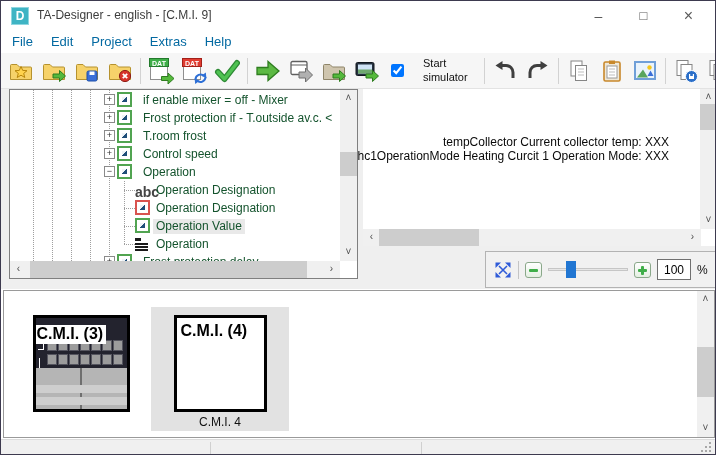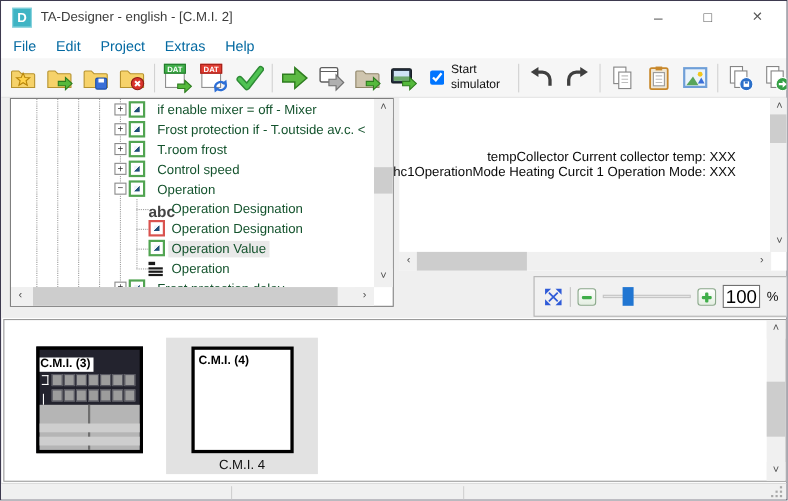--- a/index.html
+++ b/index.html
@@ -26,21 +26,21 @@
     display:flex;align-items:center;padding-left:7px;gap:7px;}
   .tbtn{width:26px;height:26px;flex:0 0 auto;position:relative;}
   .tsep{width:1px;height:26px;background:#d2d2d2;flex:0 0 auto;}
   .dat{position:relative;width:26px;height:26px;}
   .dat .page{position:absolute;left:2px;top:1px;width:18px;height:21px;background:#fff;border:1px solid #8f8f8f;}
   .dat .band{position:absolute;left:1px;top:0;width:20px;height:9px;color:#fff;font-size:7px;font-weight:bold;
     line-height:9px;text-align:center;letter-spacing:0;}
   .band.green{background:#3fae49;border:1px solid #237a2c;}
   .band.red{background:#e03c31;border:1px solid #a32019;}
   .dat svg{position:absolute;right:-1px;bottom:-1px;}
-  .simwrap{display:flex;align-items:center;gap:6px;flex:0 0 auto;margin-left:4px;}
+  .simwrap{display:flex;align-items:center;gap:19px;flex:0 0 auto;margin-left:4px;}
   .simwrap input{width:13px;height:13px;}
   .simlabel{font-size:11px;color:#111;width:54px;line-height:1.2;}
 
   
   .workspace{position:absolute;left:0;top:88px;width:100%;height:200px;background:#efefef;}
 
   
   .tree{position:absolute;left:8px;top:88px;width:349px;height:190px;background:#fff;border:1px solid #7f7f7f;}
   .tree-content{position:absolute;left:0;top:0;right:17px;bottom:17px;overflow:hidden;}
   .guide{position:absolute;top:0;height:171px;width:1px;border-left:1px dotted #9f9f9f;}
@@ -78,33 +78,33 @@
   .zoombox{position:absolute;left:484px;top:250px;width:232px;height:37px;background:#f1f1f1;border:1px solid #b3b3b3;
     display:flex;align-items:center;padding:0 8px;gap:6px;}
   .zsep{width:1px;height:18px;background:#c4c4c4;}
   .zbtn{width:17px;height:16px;background:linear-gradient(#ffffff,#e4efe2);border:1px solid #8aa88a;border-radius:3px;position:relative;}
   .zbtn i{position:absolute;left:3px;top:6px;width:9px;height:3px;background:#3fae49;border-radius:1px;}
   .zbtn.plus i{top:6.5px;height:2.5px;}
   .zbtn.plus b{position:absolute;left:6.2px;top:3px;width:2.5px;height:9px;background:#3fae49;border-radius:1px;}
   .slider{position:relative;width:80px;height:17px;}
   .slider .track{position:absolute;left:0;right:0;top:7px;height:3px;background:#e7e7e7;border:1px solid #c6c6c6;}
   .slider .knob{position:absolute;left:18px;top:0;width:10px;height:17px;background:#2176d2;}
-  .zval{width:34px;height:21px;border:1px solid #707070;font-size:17px;text-align:center;font-family:"Liberation Sans",sans-serif;background:#fff;}
+  .zval{width:34px;height:21px;border:1px solid #707070;font-size:12px;text-align:center;font-family:"Liberation Sans",sans-serif;background:#fff;}
   .zunit{font-size:12px;color:#111;}
 
   
   .pages{position:absolute;left:2px;top:289px;width:712px;height:148px;background:#fff;border:1px solid #9a9a9a;}
   .pages .sbv{right:0;top:0;height:146px;}
   .pageitem{position:absolute;top:16px;height:124px;text-align:center;}
   .pageitem.sel{background:#e2e2e2;}
   .pi1{left:18px;width:118px;} .pi2{left:147px;width:138px;}
   .thumb{position:relative;margin:8px auto 0 auto;border:3px solid #000;}
   .thumb1{width:97px;height:97px;background:#23232e;}
   .thumb2{width:93px;height:97px;background:#fff;padding-left:34px;}
-  .thumbtitle{position:absolute;left:0;top:7px;background:#fff;font-size:11px;font-weight:bold;color:#000;
+  .thumbtitle{position:absolute;left:0;top:7px;background:#fff;font-size:16px;font-weight:bold;color:#000;
     padding:0 3px 1px 1px;white-space:nowrap;}
   .thumb2 .thumbtitle{background:transparent;left:3px;top:4px;}
   .caption{font-size:12px;color:#111;margin-top:3px;}
   .btnrow{position:absolute;left:11px;display:flex;gap:1px;}
   .btnrow i{width:10px;height:11px;background:#9c9c9c;border:1px solid #55555f;}
   .mark1{position:absolute;left:2px;top:23px;width:6px;height:9px;border:1.5px solid #fff;border-left:none;}
   .mark2{position:absolute;left:3px;top:40px;width:1.5px;height:10px;background:#fff;}
   .tbody{position:absolute;left:0;right:0;top:50px;bottom:0;background:#b5b5b5;}
   .tbody .vline{position:absolute;left:44px;top:0;bottom:0;width:2px;background:#6f6f6f;}
   .tbody .stripe{position:absolute;left:0;right:0;height:8px;background:#cecece;}
@@ -115,21 +115,21 @@
   .grip{position:absolute;right:4px;bottom:3px;width:2px;height:2px;background:#a8a8a8;
     box-shadow:-4px 0 #a8a8a8,-8px 0 #a8a8a8,0 -4px #a8a8a8,-4px -4px #a8a8a8,0 -8px #a8a8a8;}
 </style>
 </head>
 <body>
 
 <div class="window">
 
   <div class="titlebar">
     <div class="appicon">D</div>
-    <div class="title">TA-Designer - english - [C.M.I. 2]</div>
+    <div class="title">TA-Designer - english - [C.M.I. 9]</div>
     <div class="winbtns">
       <div class="winbtn">–</div>
       <div class="winbtn max">□</div>
       <div class="winbtn close">×</div>
     </div>
   </div>
 
   <div class="menubar">
     <div class="menuitem">File</div>
     <div class="menuitem">Edit</div>

